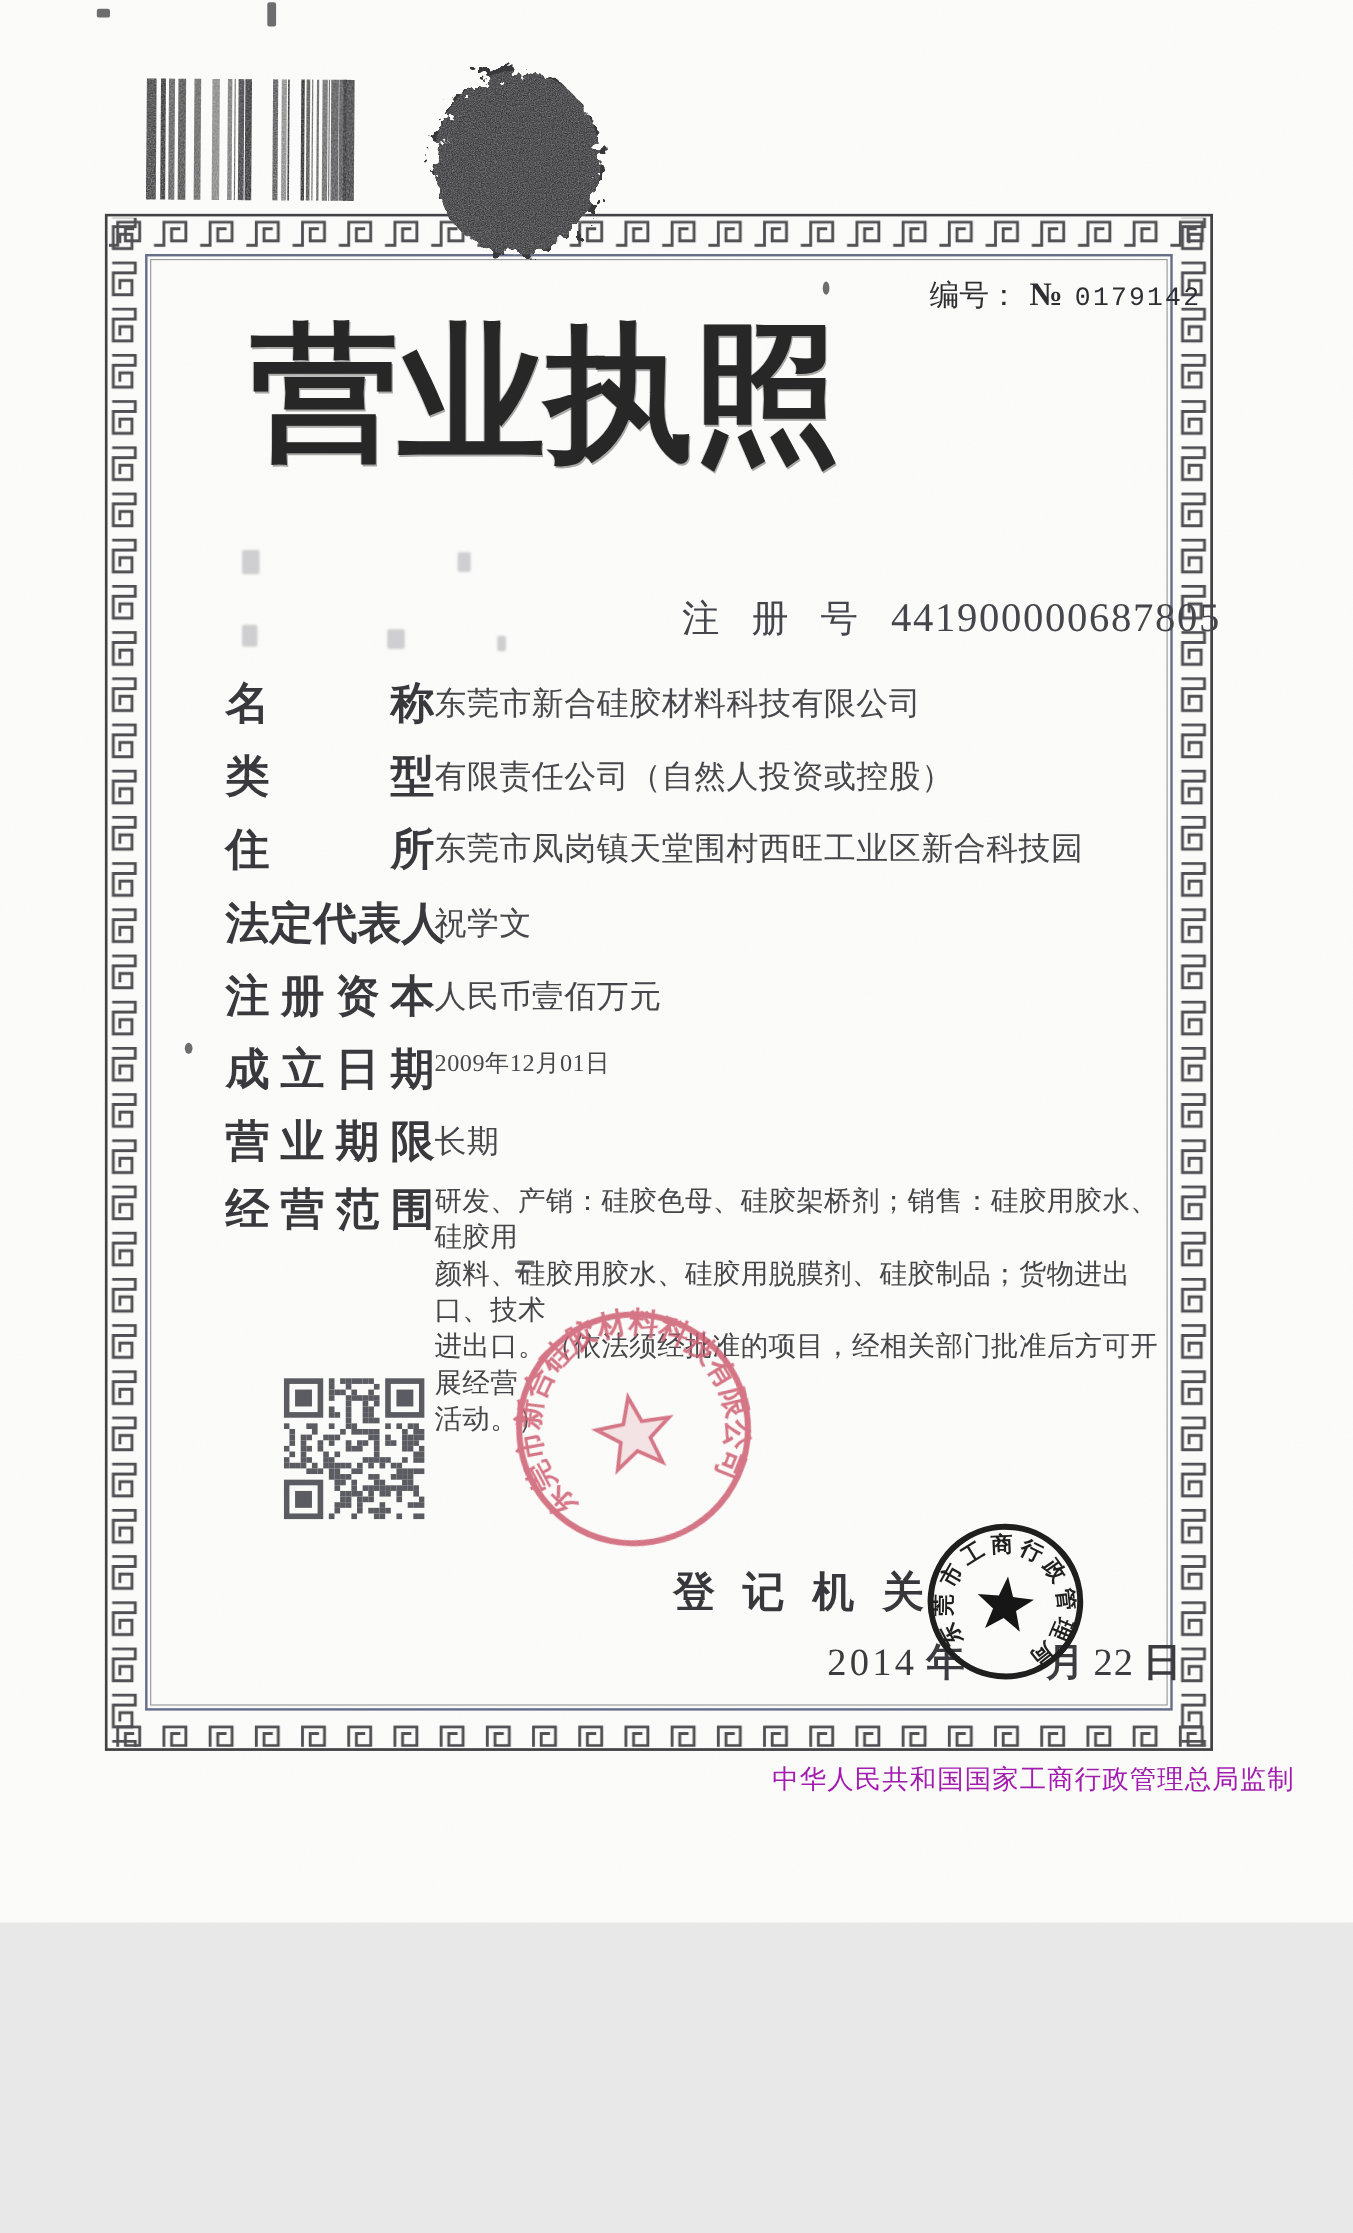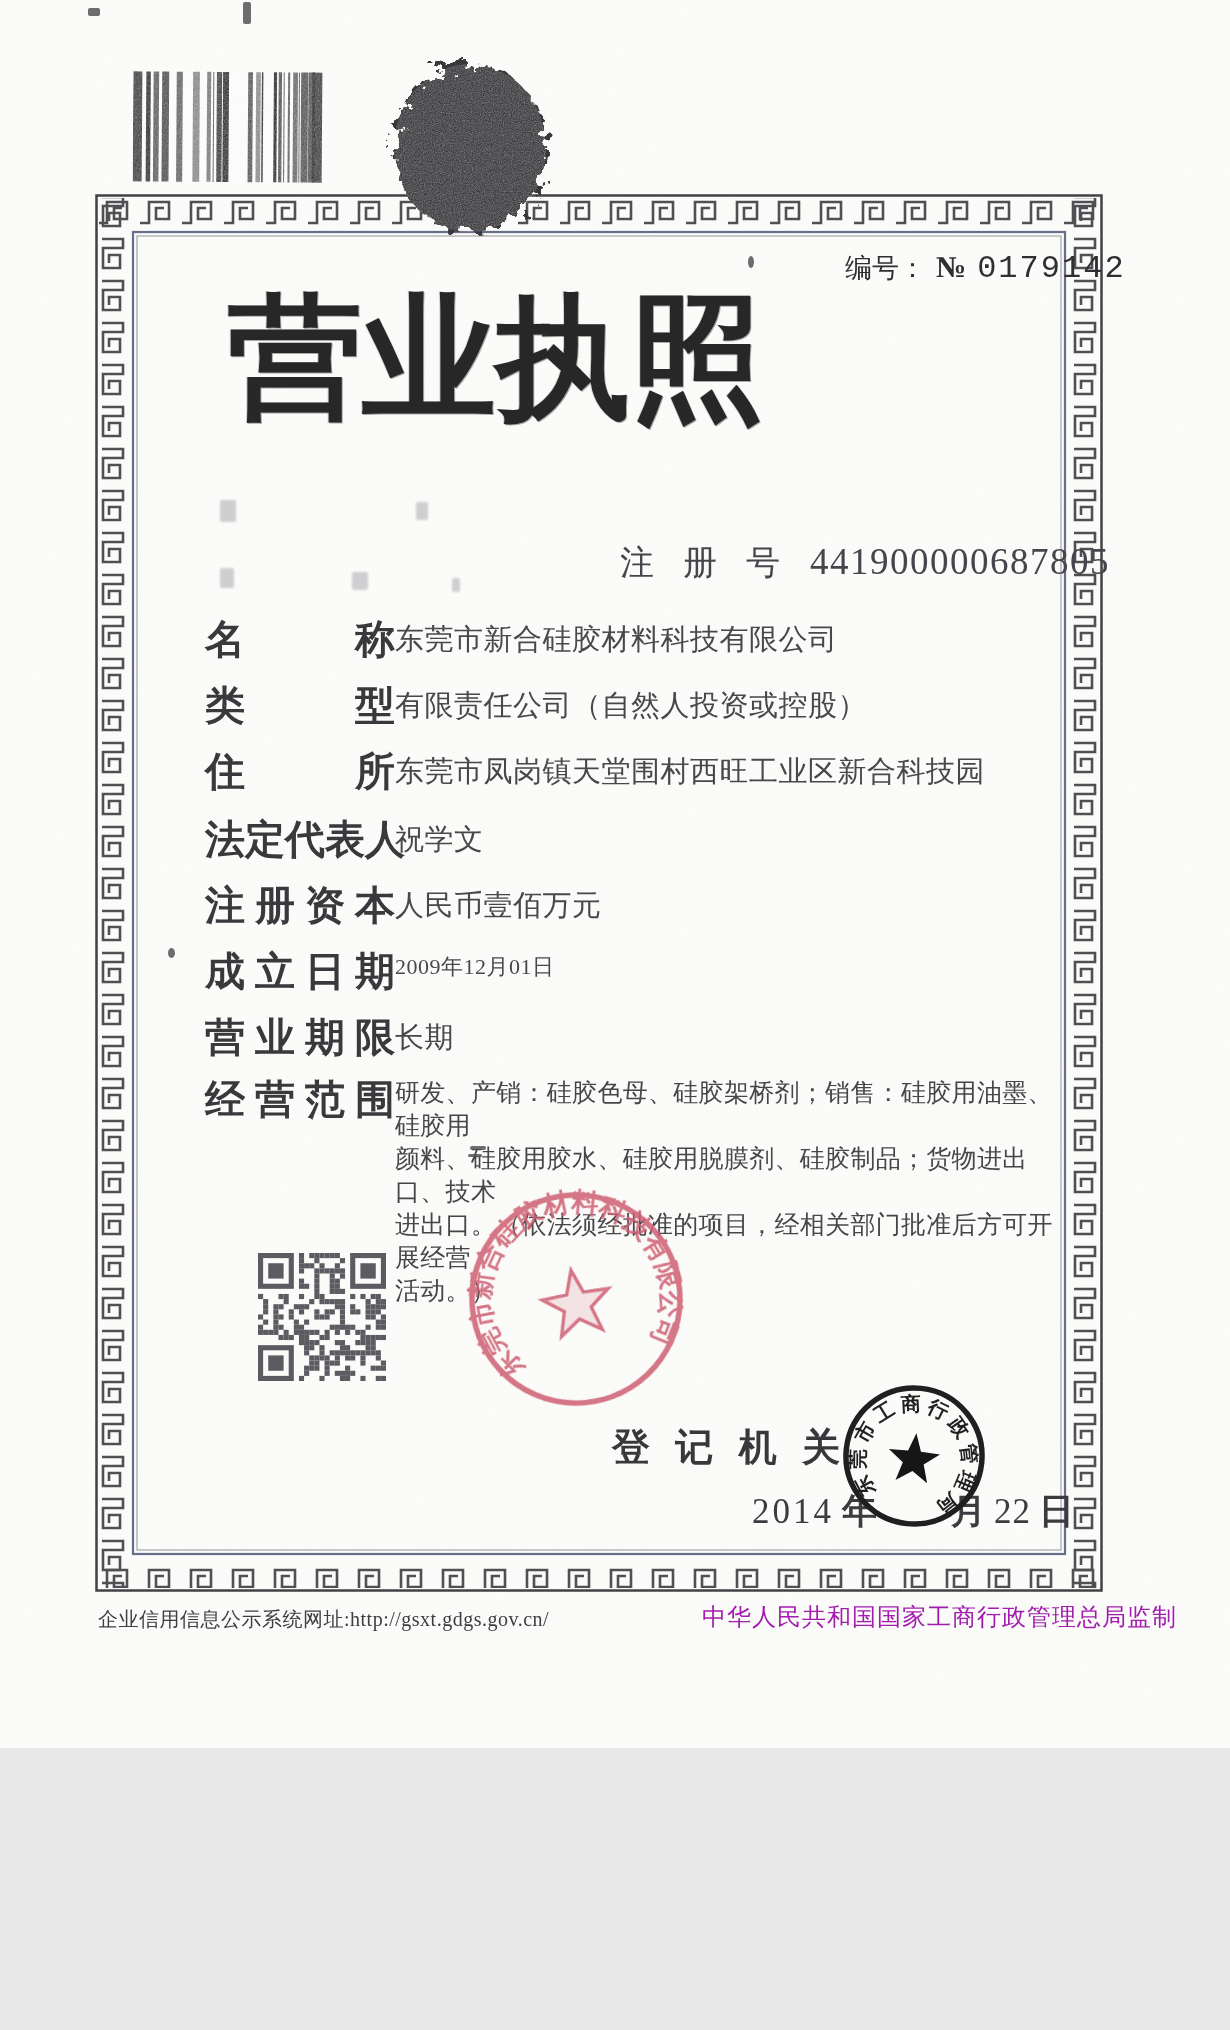--- a/index.html
+++ b/index.html
@@ -8,21 +8,21 @@
   }
   html,body{margin:0;padding:0;background:#e8e8e8;}
   .page{
     position:relative;width:1230px;height:1748px;background:var(--paper);
     overflow:hidden;font-family:"Liberation Serif","DejaVu Serif",serif;color:var(--ink);
   }
   .abs{position:absolute;}
   
   .serial{left:845px;top:250px;font-size:27px;color:#2e2e33;display:flex;align-items:baseline;gap:10px;filter:blur(.2px);}
   .serial .nomark{font-weight:bold;font-size:30px;letter-spacing:1px;}
-  .serial .num{font-family:"Liberation Mono","DejaVu Sans Mono",monospace;font-size:32px;letter-spacing:2px;text-align:center;}
+  .serial .num{font-family:"Liberation Mono","DejaVu Sans Mono",monospace;font-size:24px;letter-spacing:2px;text-align:center;}
   
   .title{
     left:228px;top:292px;width:520px;display:flex;justify-content:space-between;
     font-size:134px;font-weight:900;line-height:1;color:var(--title_ink);
     filter:blur(.4px) contrast(1.05);text-shadow:1px 1px 0 rgba(70,70,70,.45), -1px 0 0 rgba(90,90,90,.25);
   }
   
   .regline{left:620px;top:540px;display:flex;align-items:baseline;gap:30px;color:#45454c;}
   .regline .reglabel{width:160px;display:flex;justify-content:space-between;font-size:34px;}
   .regline .regno{font-size:37px;letter-spacing:1.5px;}
@@ -211,21 +211,21 @@
     </div>
 
   <div class="abs row" style="top:1072px;">
     <span class="lab">
         <span>经</span>
         <span>营</span>
         <span>范</span>
         <span>围</span>
       </span>
     <div class="scopelines" id="scopelines">
-        <div>研发、产销：硅胶色母、硅胶架桥剂；销售：硅胶用油墨、硅胶用</div>
+        <div>研发、产销：硅胶色母、硅胶架桥剂；销售：硅胶用胶水、硅胶用</div>
         <div>颜料、硅胶用胶水、硅胶用脱膜剂、硅胶制品；货物进出口、技术</div>
         <div>进出口。（依法须经批准的项目，经相关部门批准后方可开展经营</div>
         <div>活动。）</div>
       </div>
   </div>
 
   <svg class="abs" style="left:258px;top:1252px;filter:blur(.3px);" width="128" height="130" viewBox="0 0 125 125">
     <g id="qrmods" fill="var(--qr_ink)" opacity=".88">
         <rect x="40" y="0" width="5" height="5"></rect>
         <rect x="50" y="0" width="5" height="5"></rect>
@@ -479,21 +479,20 @@
     <defs>
         <path id="blkArc" d="M46 119 A49 49 0 1 1 114 119" fill="none"></path>
       </defs>
     <circle cx="80" cy="80" r="68" fill="none" stroke="var(--stamp_black)" stroke-width="5.5"></circle>
     <path transform="translate(80,84)" d="M0,-27 L6.5,-8.9 L25.7,-8.3 L10.5,3.4 L15.9,21.8 L0,11 L-15.9,21.8 L-10.5,3.4 L-25.7,-8.3 L-6.5,-8.9 Z" fill="#161616"></path>
     <text font-size="20" fill="var(--stamp_black)" font-weight="700">
       <textPath href="#blkArc" textLength="242" lengthAdjust="spacing">东莞市工商行政管理局</textPath>
     </text>
   </svg>
 
-  <div class="abs footer-left">企业信用信息公示系统网址:http://gsxt.gdgs.gov.cn/</div>
   <div class="abs footer-right">中华人民共和国国家工商行政管理总局监制</div>
 
   <div class="artifact dark" style="left:243px;top:2px;width:8px;height:22px;"></div>
   <div class="artifact dark" style="left:88px;top:8px;width:12px;height:8px;"></div>
   <div class="artifact dark" style="left:748px;top:256px;width:6px;height:12px;border-radius:50%;"></div>
   <div class="artifact" style="left:220px;top:500px;width:16px;height:22px;"></div>
   <div class="artifact" style="left:416px;top:502px;width:12px;height:18px;"></div>
   <div class="artifact" style="left:220px;top:568px;width:14px;height:20px;"></div>
   <div class="artifact" style="left:352px;top:572px;width:16px;height:18px;"></div>
   <div class="artifact" style="left:452px;top:578px;width:8px;height:14px;"></div>

